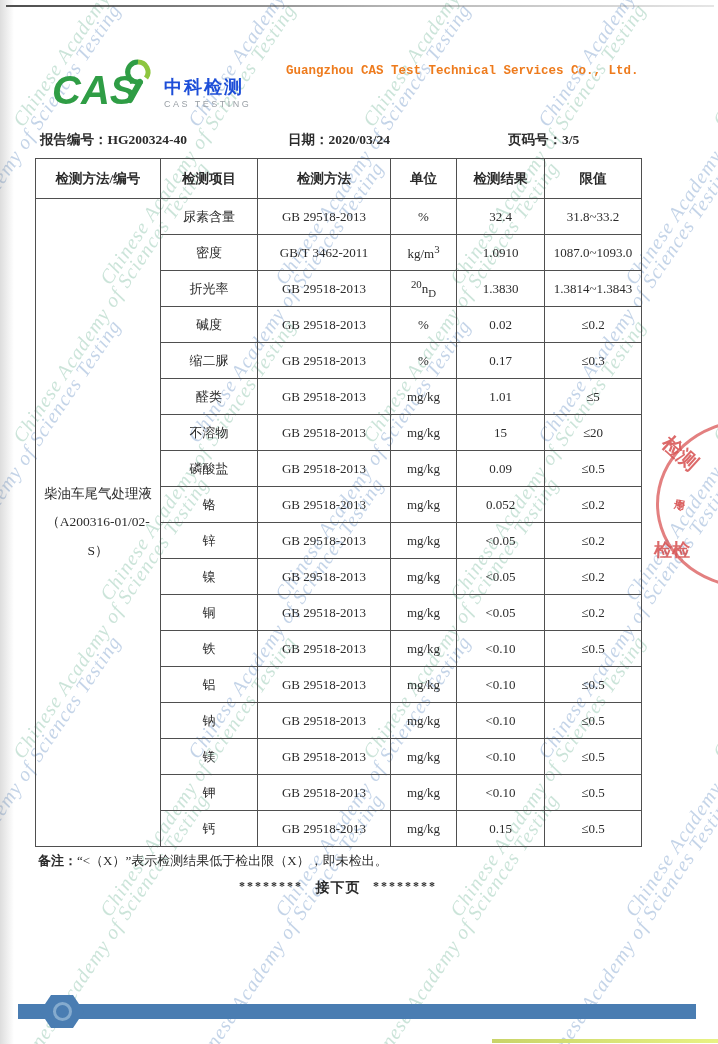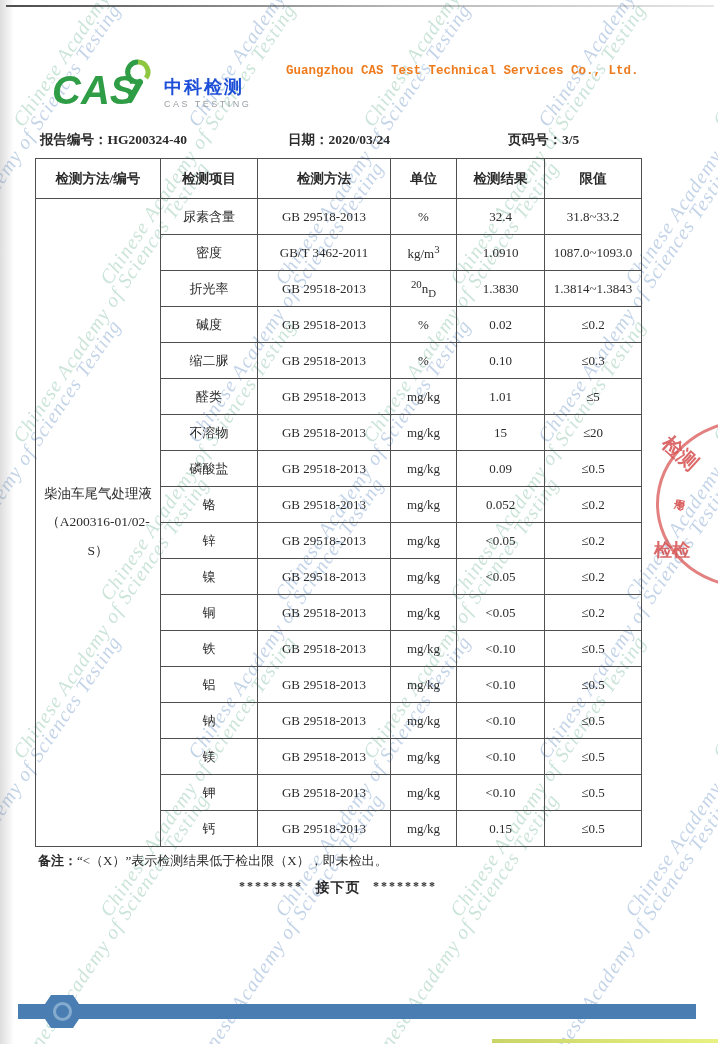--- a/index.html
+++ b/index.html
@@ -205,21 +205,21 @@
         <td>碱度</td>
         <td>GB 29518-2013</td>
         <td>%</td>
         <td>0.02</td>
         <td>≤0.2</td>
       </tr>
           <tr>
         <td>缩二脲</td>
         <td>GB 29518-2013</td>
         <td>%</td>
-        <td>0.10</td>
+        <td>0.17</td>
         <td>≤0.3</td>
       </tr>
           <tr>
         <td>醛类</td>
         <td>GB 29518-2013</td>
         <td>mg/kg</td>
         <td>1.01</td>
         <td>≤5</td>
       </tr>
           <tr>

